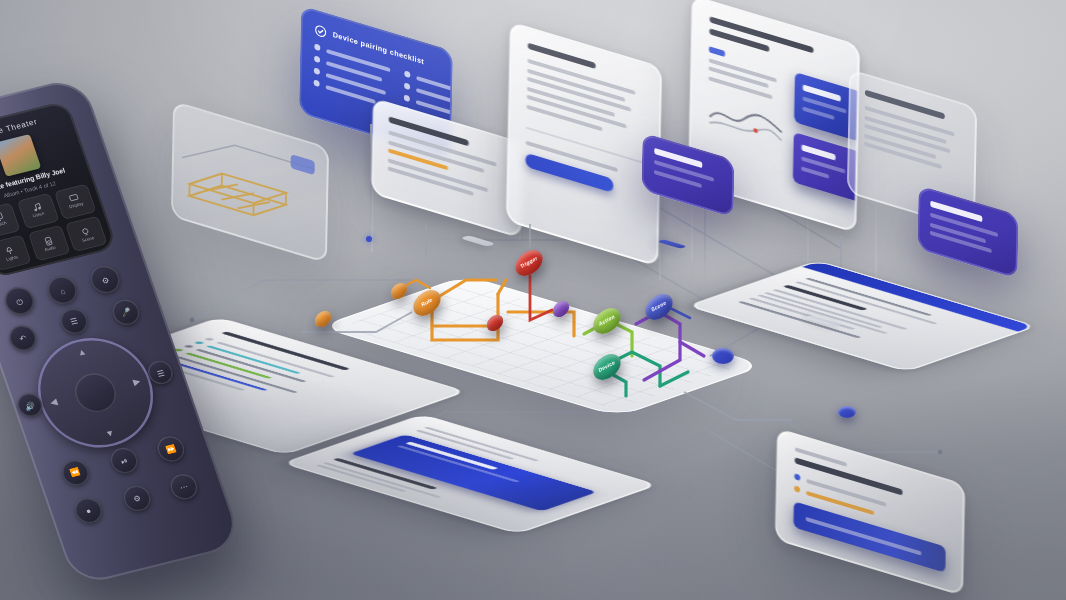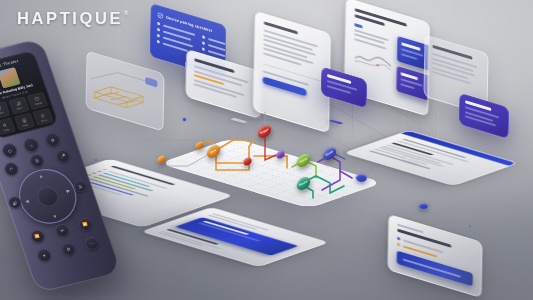--- a/index.html
+++ b/index.html
@@ -173,24 +173,20 @@
     position:absolute;border-radius:50%;
     background:linear-gradient(150deg,#4255d4,#2b39ae);
     box-shadow:0 2px 5px rgba(25,32,90,.5), inset 0 1px 1.5px rgba(255,255,255,.4);
   }
 </style>
 </head>
 <body>
 
 <div id="stage">
 
-  <div class="logo">
-    <span>HAPTIQUE</span>
-    <span class="reg">®</span>
-  </div>
 
   <svg class="flow">
     <g fill="none" stroke="#9aa0ae" stroke-width=".8" opacity=".55">
       <path d="M120 198 L168 170 L262 170"></path>
       <path d="M150 215 L196 188 L300 188"></path>
       <path d="M178 232 L222 206 L338 206"></path>
       <path d="M240 120 L300 120 L352 150"></path>
       <path d="M268 104 L330 104 L388 138"></path>
       <path d="M296 88 L360 88 L420 124"></path>
       <path d="M96 160 L132 140 L210 140"></path>

